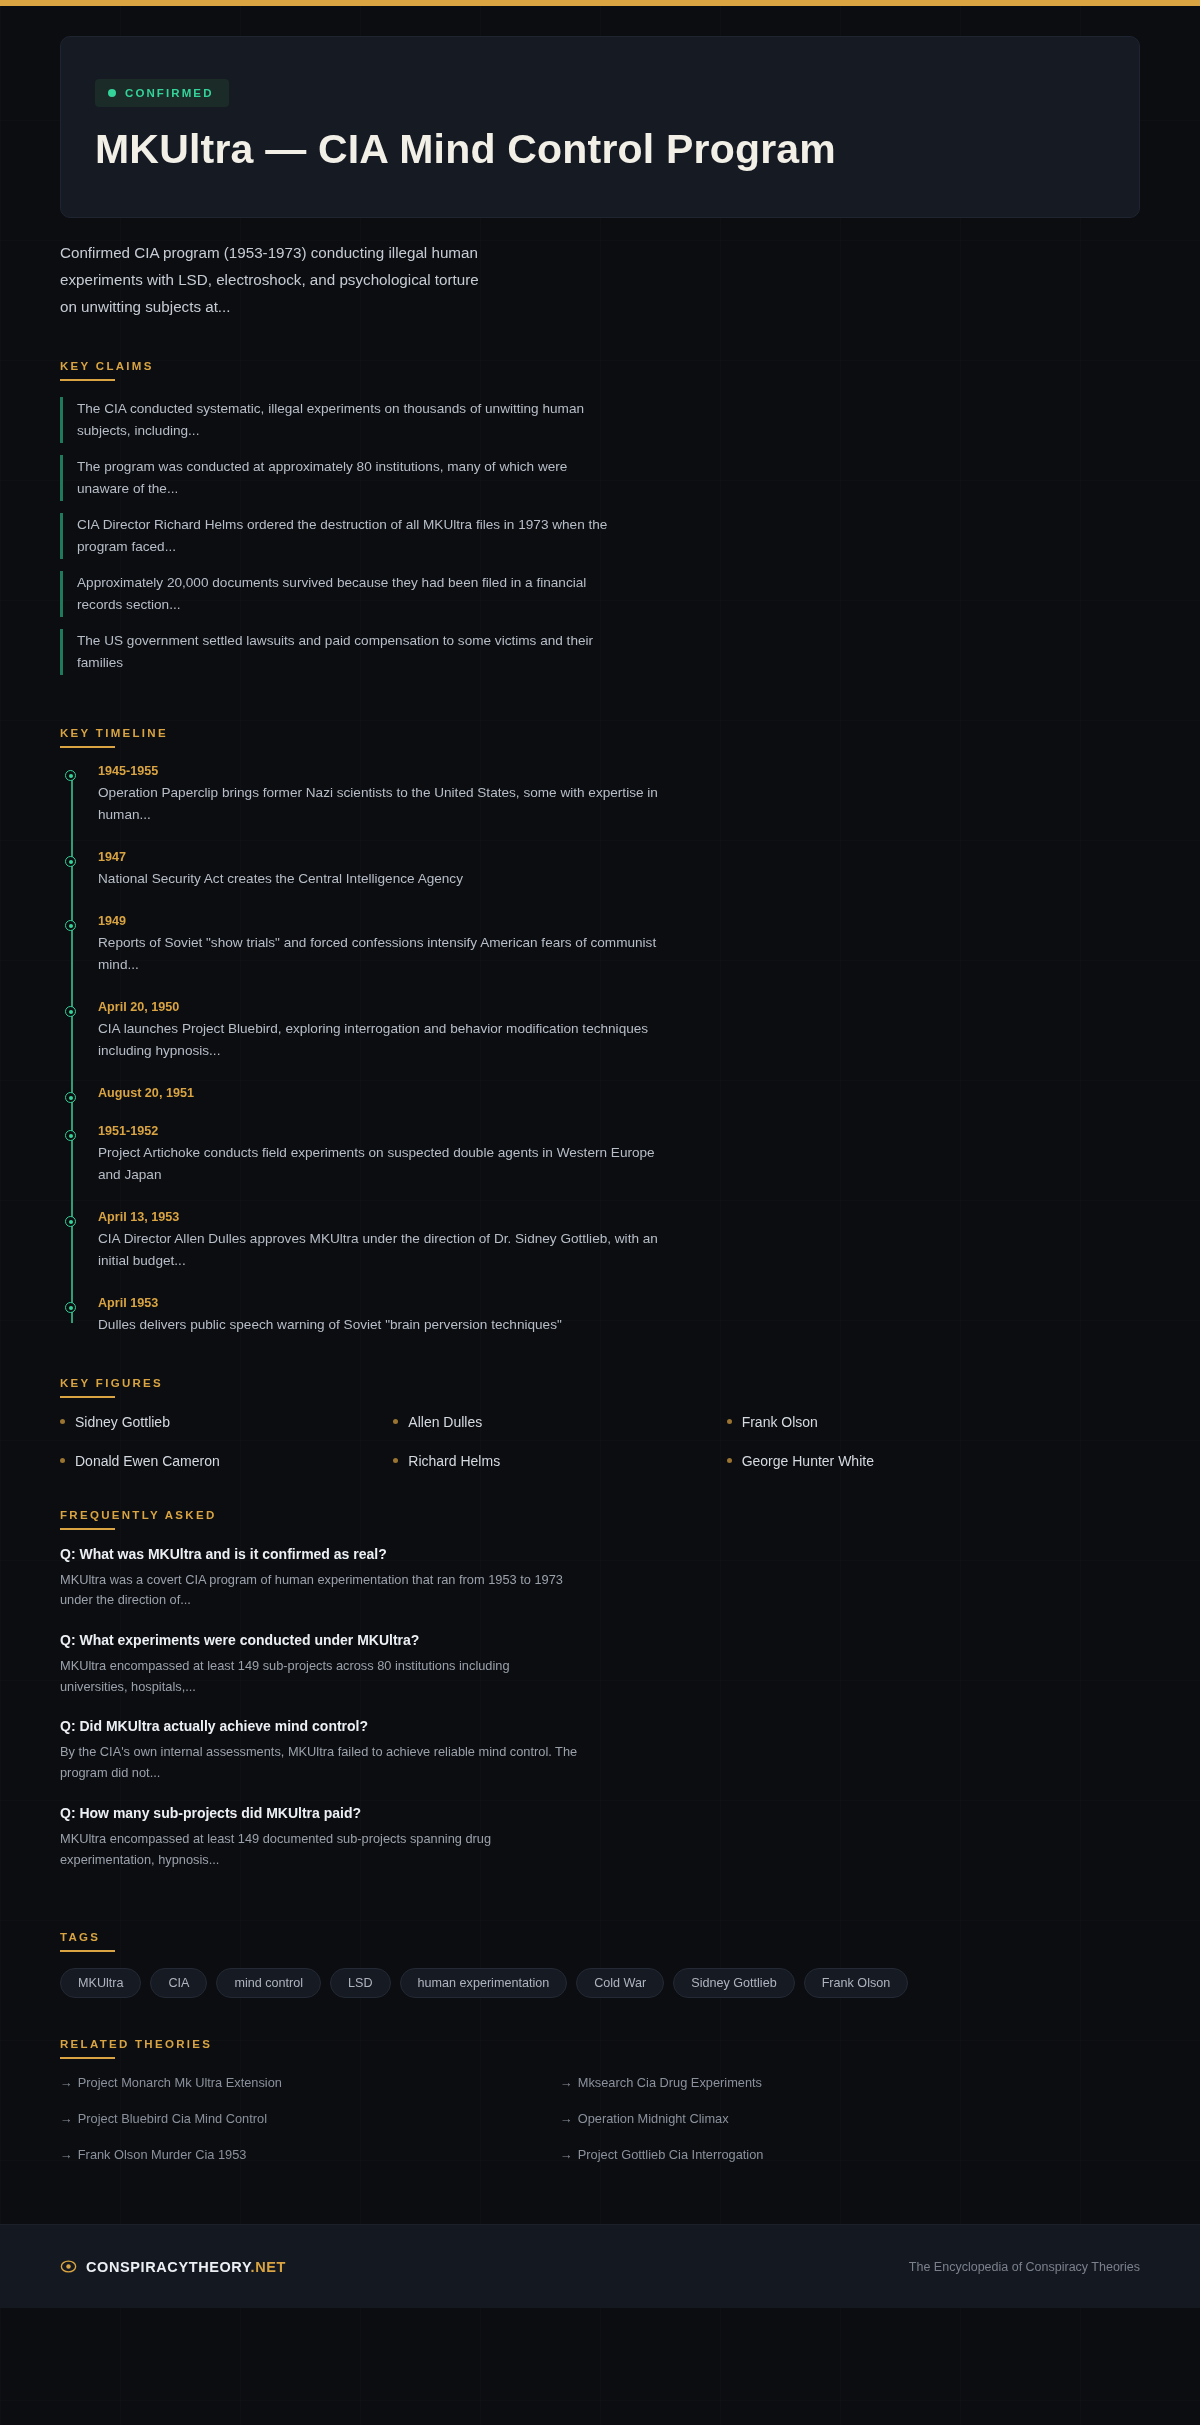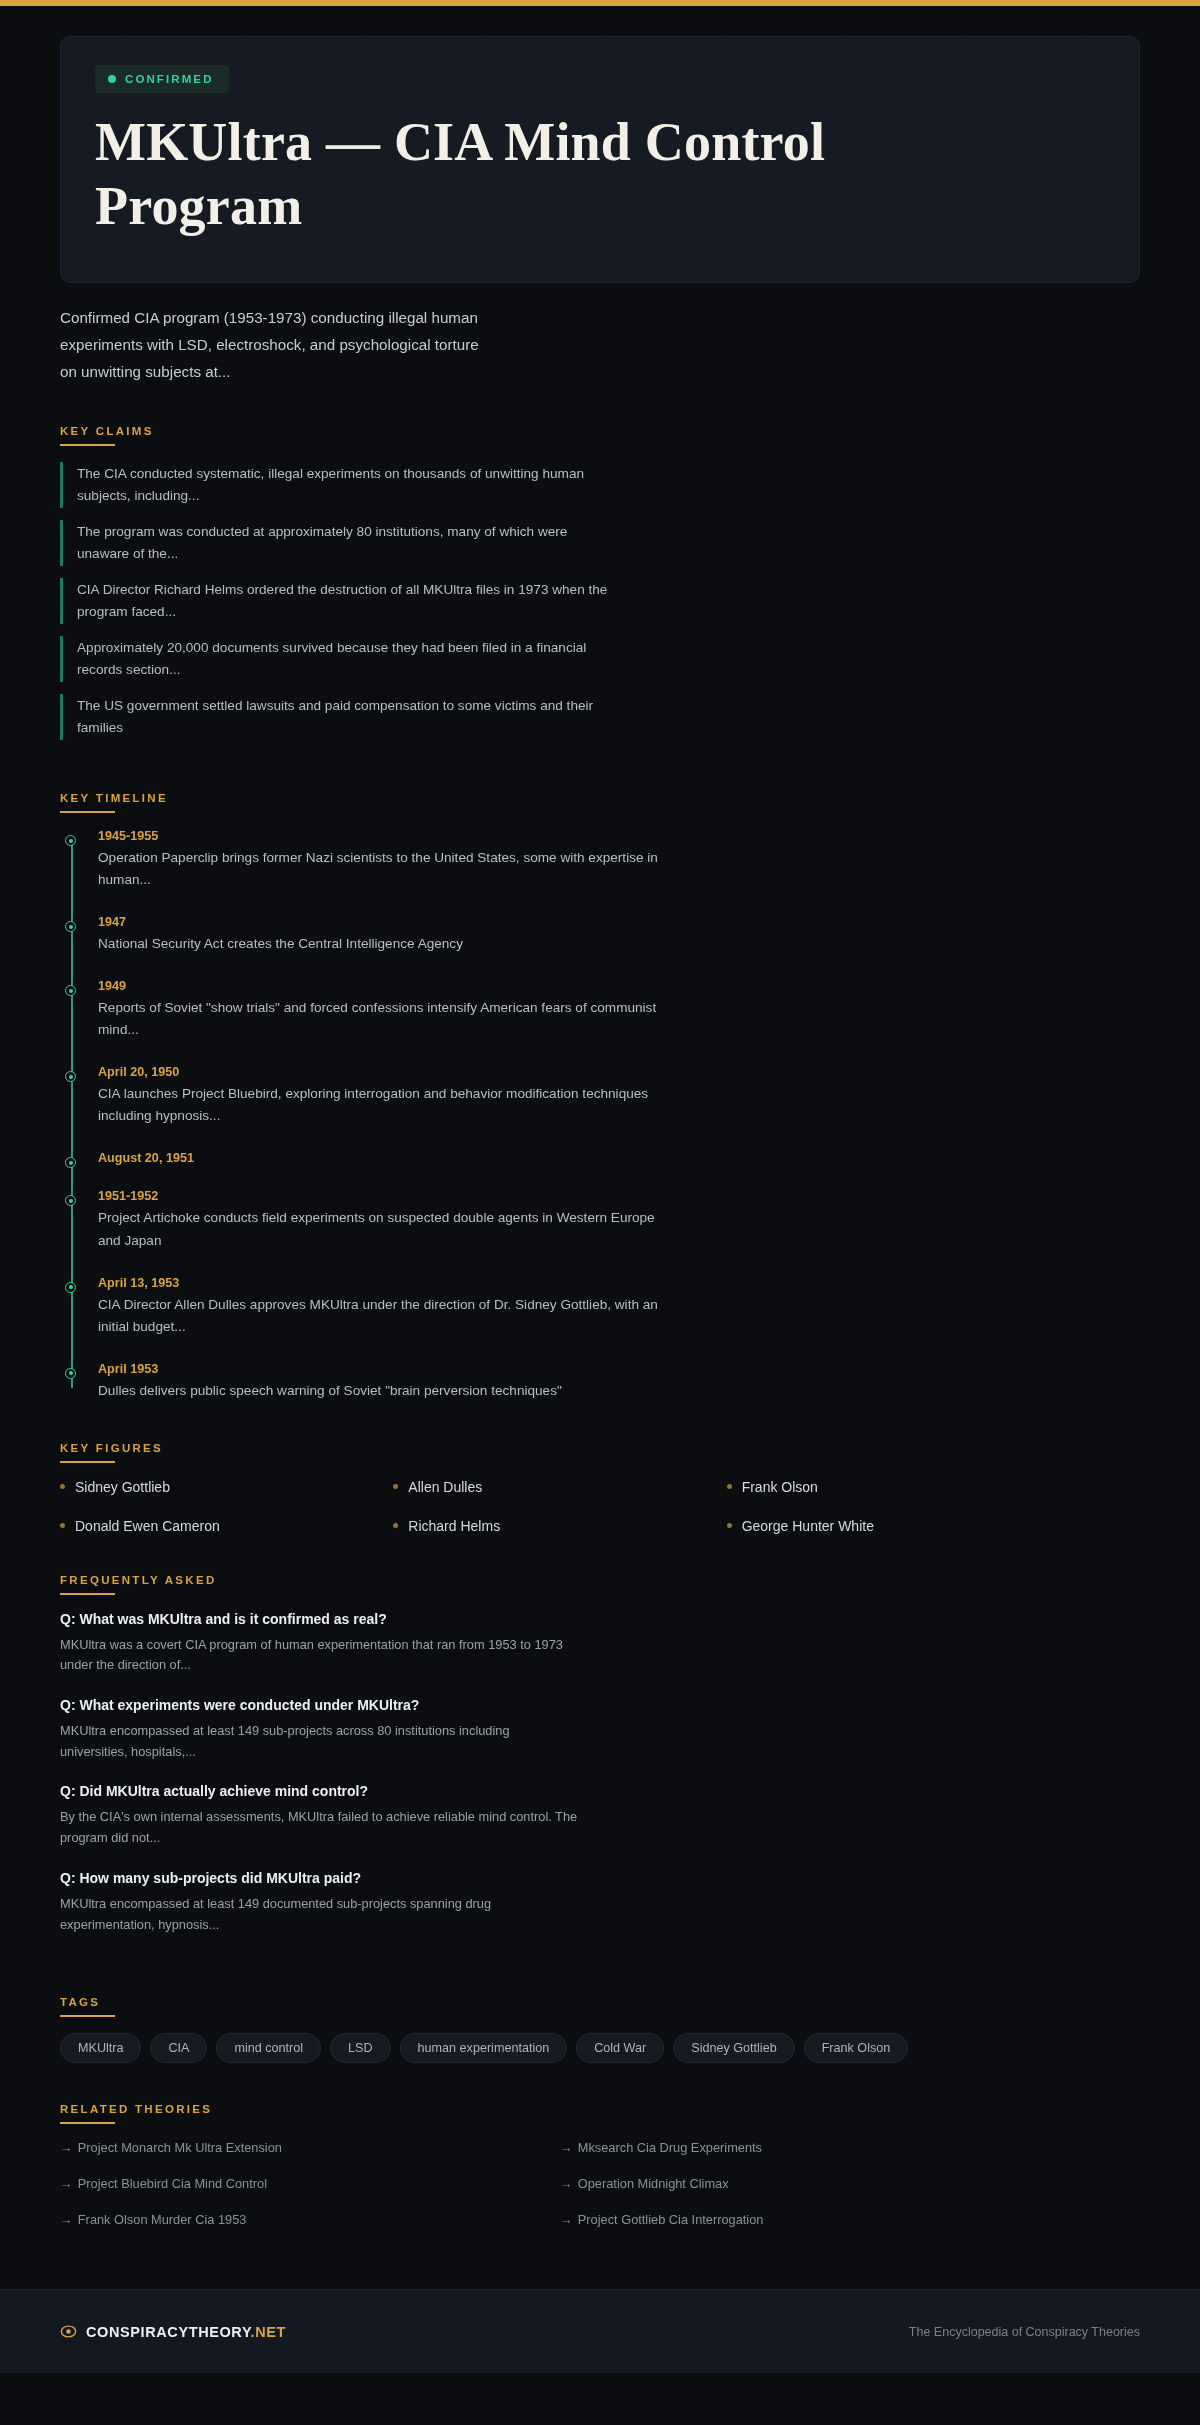--- a/index.html
+++ b/index.html
@@ -28,21 +28,21 @@
     width: 1200px;
     padding: 0;
   }
 
   
   .hero {
     margin: 30px 60px 0 60px;
     background: #151a23;
     border: 1px solid #1e2430;
     border-radius: 10px;
-    padding: 28px 34px 44px 34px;
+    padding: 42px 34px 44px 34px;
     min-height: 168px;
   }
   .badge {
     display: inline-flex;
     align-items: center;
     gap: 9px;
     background: #1b2b28;
     border-radius: 4px;
     padding: 8px 15px 8px 13px;
     margin-bottom: 18px;
@@ -58,23 +58,23 @@
     font-weight: bold;
     letter-spacing: 2.1px;
   }
   .meta {
     color: #8b919c;
     font-size: 12.5px;
     letter-spacing: 0.9px;
     margin-bottom: 7px;
   }
   .hero h1 {
-    font-family: Liberation Serif, serif;
+    font-family: Liberation Sans, sans-serif;
     color: #f2efe7;
-    font-size: 54px;
+    font-size: 41px;
     line-height: 1.18;
     font-weight: bold;
     letter-spacing: 0.2px;
     max-width: 830px;
   }
 
   
   .content { margin: 0 60px; }
   .summary {
     color: #c7ccd4;

